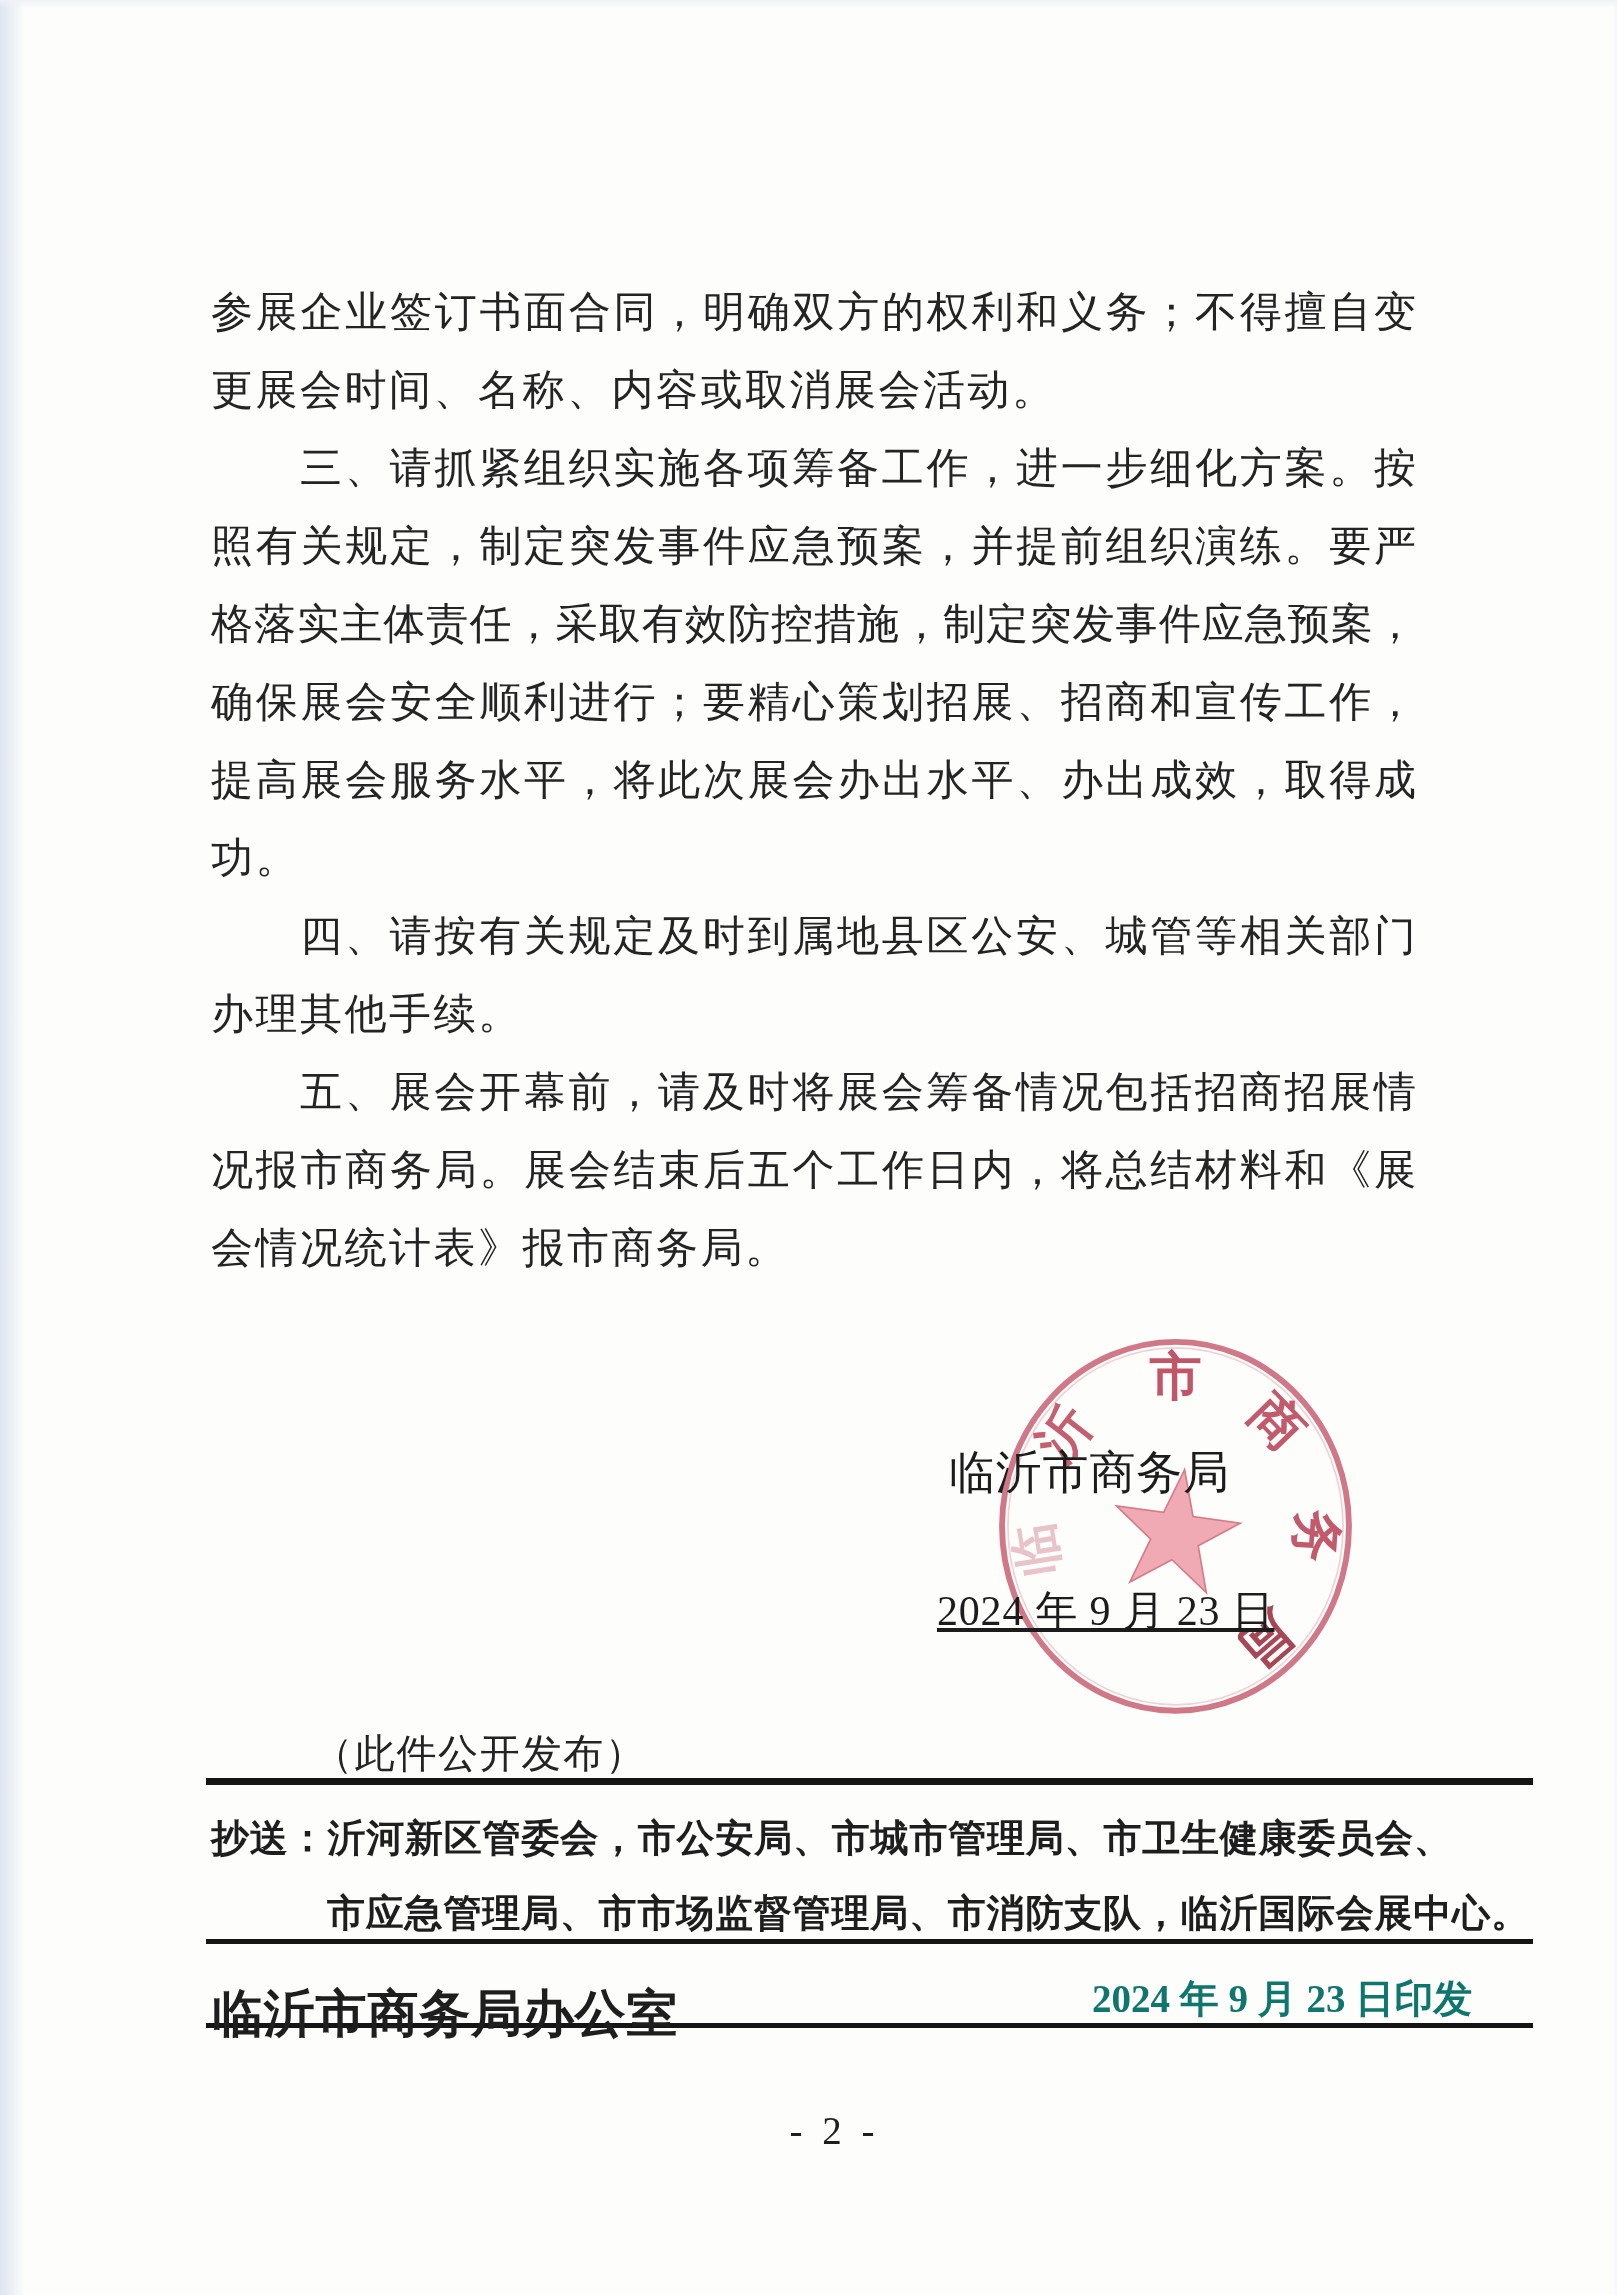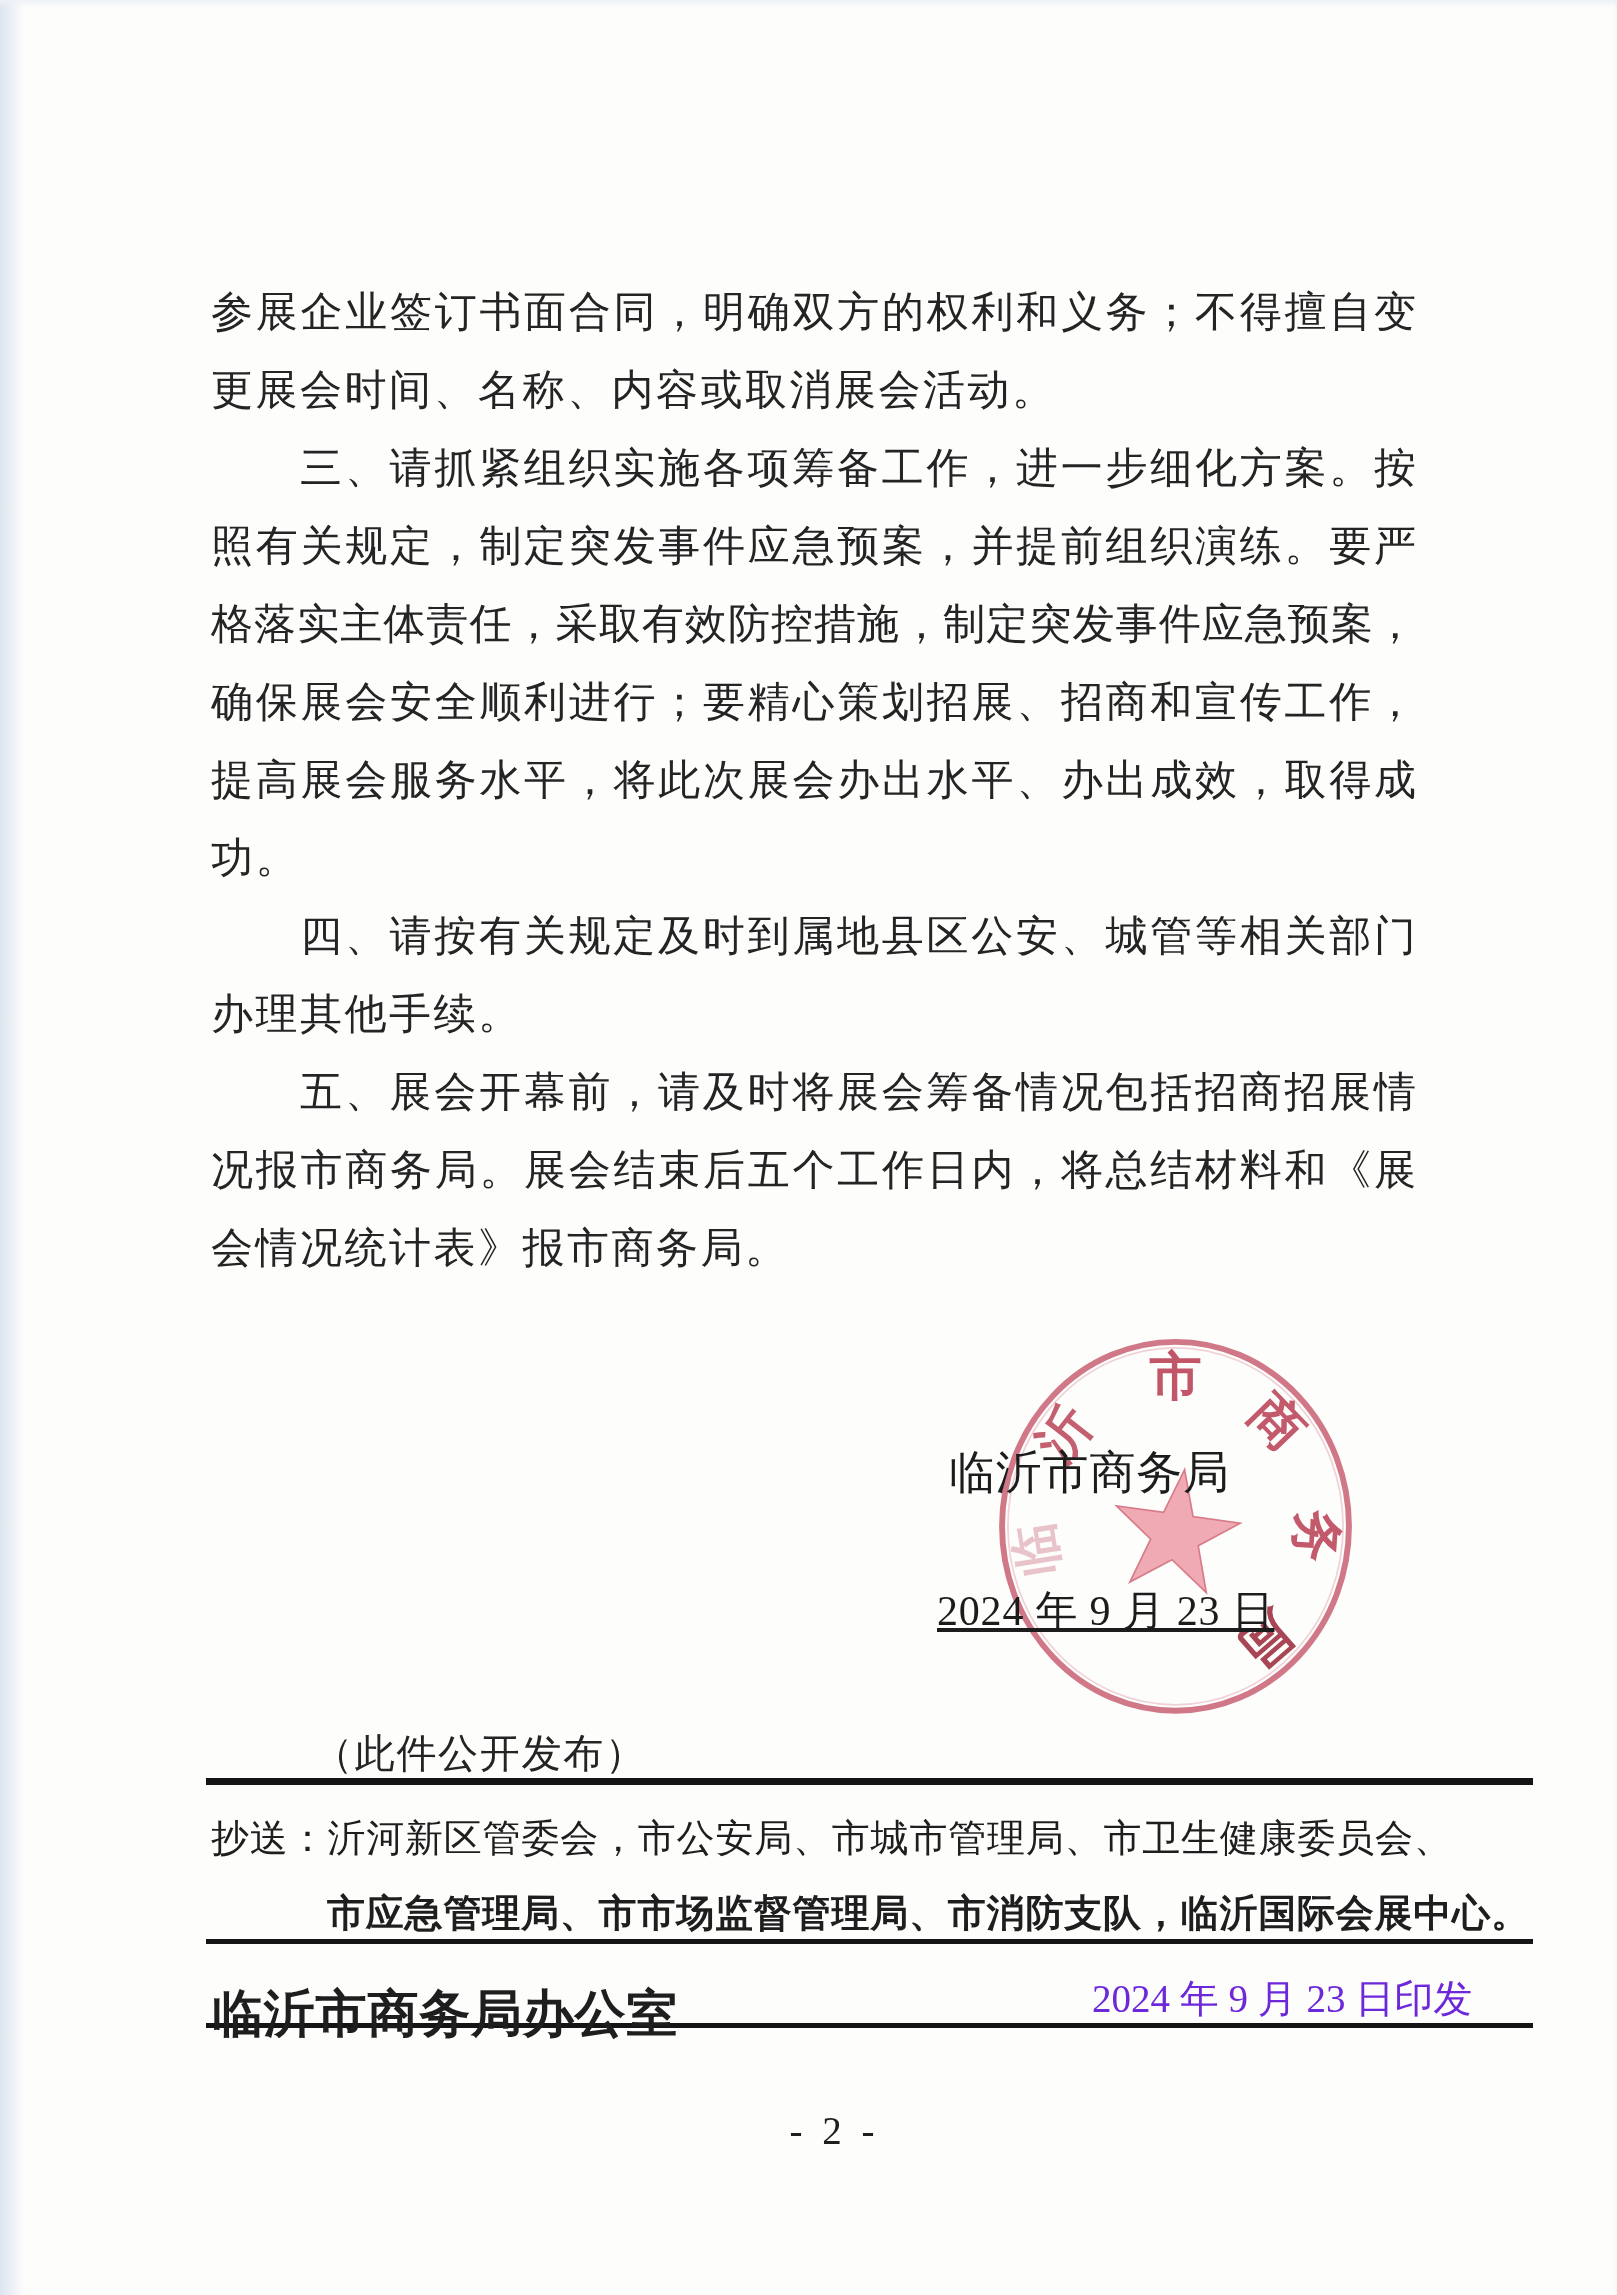--- a/index.html
+++ b/index.html
@@ -54,33 +54,33 @@
   .release-note{
     position:absolute;left:313px;top:1726px;
     font-size:40px;letter-spacing:1.7px;color:#242424;white-space:nowrap;
   }
   .rule{position:absolute;left:206px;width:1327px;background:#151515;}
   .rule-1{top:1778px;height:6.7px;}
   .rule-2{top:1939px;height:5px;}
   .rule-3{top:2023px;height:5px;}
   .cc-line-1{
     position:absolute;left:211px;top:1813px;
-    font-size:38px;font-weight:normal;color:#1e1e1e;white-space:nowrap;letter-spacing:0.8px;text-align:center;
+    font-size:38px;font-weight:bold;color:#1e1e1e;white-space:nowrap;letter-spacing:0.8px;text-align:center;
   }
   .cc-line-2{
     position:absolute;left:327px;top:1888px;
     font-size:38px;font-weight:bold;color:#1e1e1e;white-space:nowrap;letter-spacing:0.8px;
   }
   .footer-office{
     position:absolute;left:212px;top:1980px;
     font-size:51px;font-weight:bold;color:#1e1e1e;white-space:nowrap;letter-spacing:0.8px;
   }
   .footer-date{
     position:absolute;left:1092px;top:1972px;
-    font-size:39px;font-weight:normal;color:#6d28d9;white-space:nowrap;text-align:right;
+    font-size:39px;font-weight:bold;color:#0f766e;white-space:nowrap;text-align:right;
   }
   .page-number{
     position:absolute;left:763px;top:2108px;width:143px;
     font-size:39px;color:#1e1e1e;text-align:center;letter-spacing:5px;white-space:nowrap;
   }
 </style>
 </head>
 <body>
 
 <div class="page">

